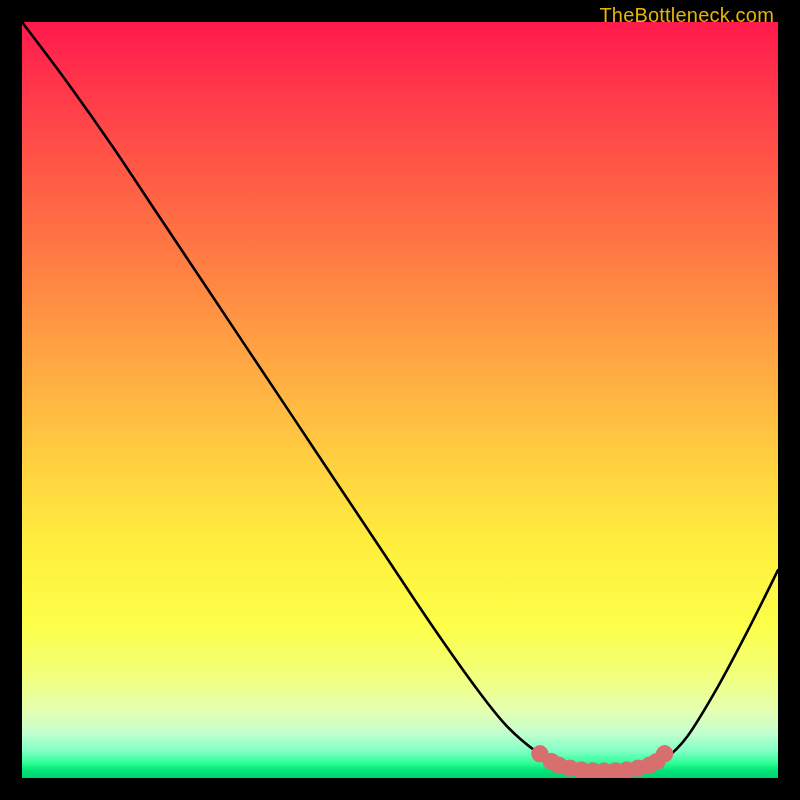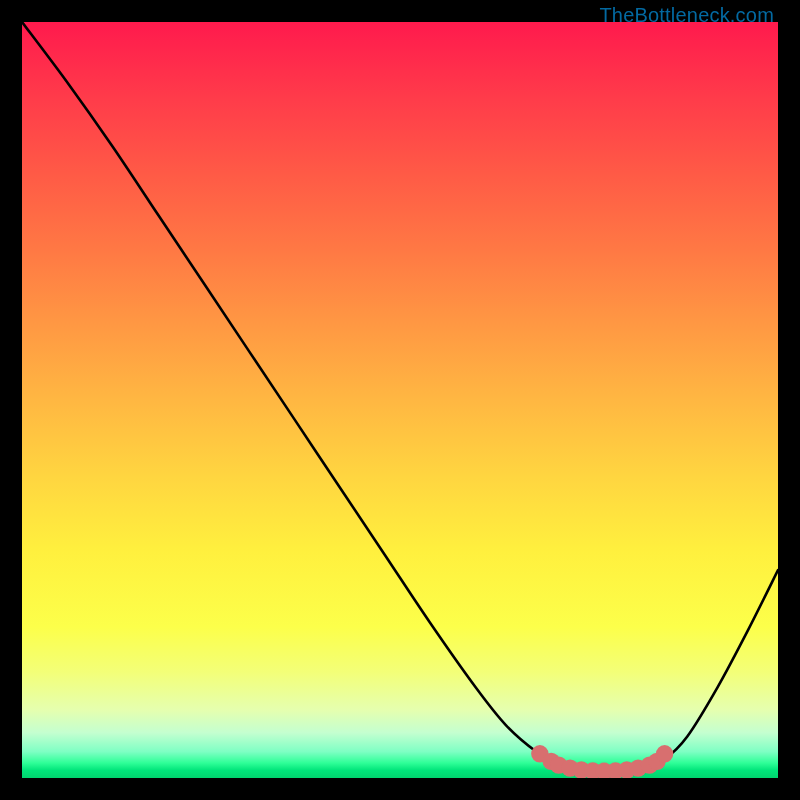--- a/index.html
+++ b/index.html
@@ -42,21 +42,21 @@
       #7fffc4 96.5%,
       #2fff98 98%,
       #00e57a 99%,
       #00d46e 100%
     );
   }
   .watermark {
     position: absolute;
     top: 4px;
     right: 26px;
-    color: #0369a1;
+    color: #eab308;
     font-size: 20px;
     font-weight: 500;
     letter-spacing: 0.2px;
     pointer-events: none;
   }
   svg.overlay {
     position: absolute;
     left: 0;
     top: 0;
     width: 756px;

